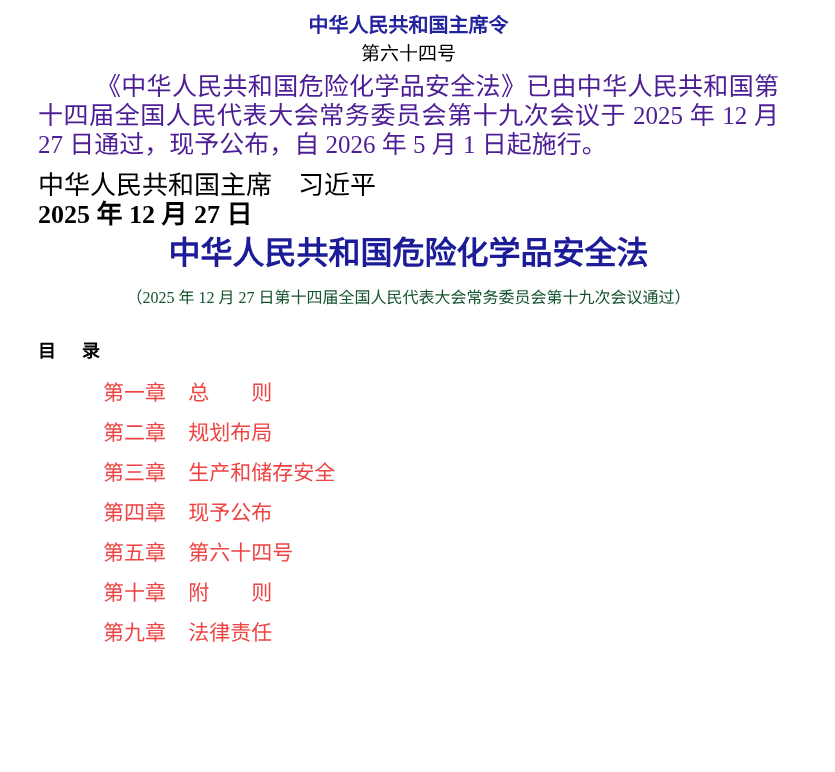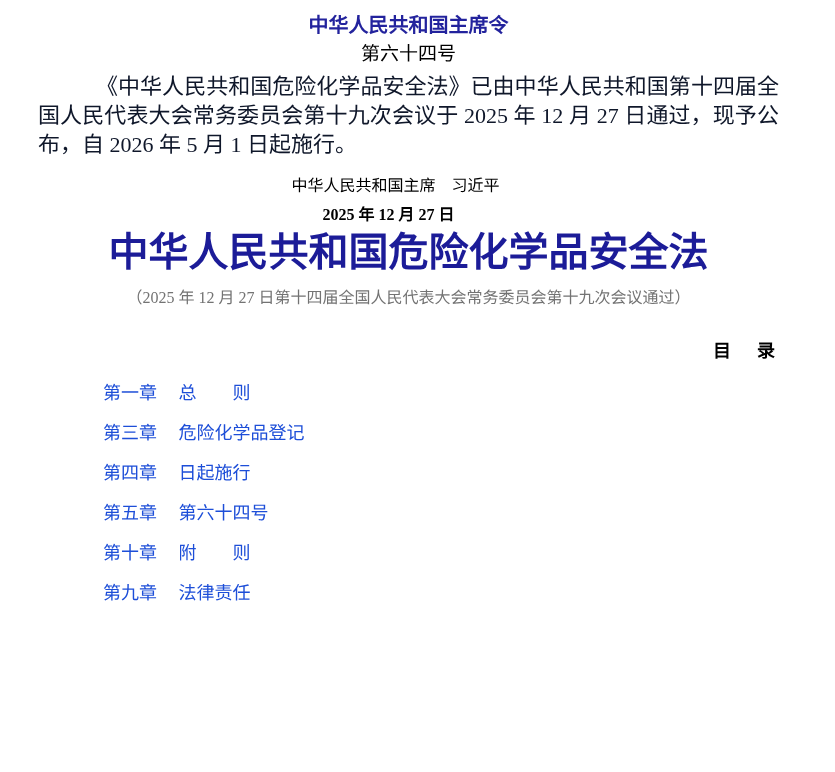--- a/index.html
+++ b/index.html
@@ -25,65 +25,65 @@
   }
   .decree-number {
     text-align: center;
     font-size: 19px;
     line-height: 24px;
     margin-top: 4px;
     color: #000000;
   }
   .decree-body {
     margin-top: 6px;
-    font-size: 22px;
+    font-size: 25px;
     line-height: 29px;
     text-align: justify;
     text-indent: 58px;
-    color: #0f172a;
+    color: #4c1d95;
   }
-  .sig-block { margin-top: 12px; text-align: center; font-size: 16px; line-height: 29px; }
+  .sig-block { margin-top: 12px; text-align: left; font-size: 26px; line-height: 29px; }
   .sig-name { padding-right: 26px; }
   .sig-date { padding-right: 40px; font-weight: bold; }
   .law-title {
     margin-top: 6px;
     text-align: center;
-    font-size: 40px;
+    font-size: 32px;
     font-weight: 700;
     line-height: 36px;
     color: #1c1c98;
     font-family: "Liberation Serif", "DejaVu Serif", serif;
   }
   .law-note {
     margin-top: 16px;
     text-align: center;
     font-size: 16px;
     line-height: 22px;
-    color: #737373;
+    color: #14532d;
   }
   .toc-heading {
     margin-top: 30px;
-    text-align: right;
+    text-align: left;
     font-size: 18px;
     font-weight: 700;
     line-height: 24px;
     letter-spacing: 4px;
     color: #000000;
   }
   .toc-list {
     margin-top: 10px;
     list-style: none;
     padding-left: 65px;
   }
   .toc-item {
-    font-size: 18px;
+    font-size: 21px;
     line-height: 40px;
     height: 40px;
     white-space: nowrap;
-    color: #1d4ed8;
+    color: #ef4444;
   }
   .toc-chapter { display: inline-block; margin-right: 17px; }
 </style>
 </head>
 <body>
 
 <div class="page">
 
   <h1 class="decree-title">中华人民共和国主席令</h1>
 
@@ -101,29 +101,33 @@
   <div class="law-note">（2025 年 12 月 27 日第十四届全国人民代表大会常务委员会第十九次会议通过）</div>
 
   <h3 class="toc-heading">目　录</h3>
 
   <ul class="toc-list">
     <li class="toc-item">
       <span class="toc-chapter">第一章</span>
       <span class="toc-title">总　　则</span>
     </li>
 
+    <li class="toc-item">
+      <span class="toc-chapter">第二章</span>
+      <span class="toc-title">规划布局</span>
+    </li>
 
     <li class="toc-item">
       <span class="toc-chapter">第三章</span>
-      <span class="toc-title">危险化学品登记</span>
+      <span class="toc-title">生产和储存安全</span>
     </li>
 
     <li class="toc-item">
       <span class="toc-chapter">第四章</span>
-      <span class="toc-title">日起施行</span>
+      <span class="toc-title">现予公布</span>
     </li>
 
     <li class="toc-item">
       <span class="toc-chapter">第五章</span>
       <span class="toc-title">第六十四号</span>
     </li>
 
 
 
 

